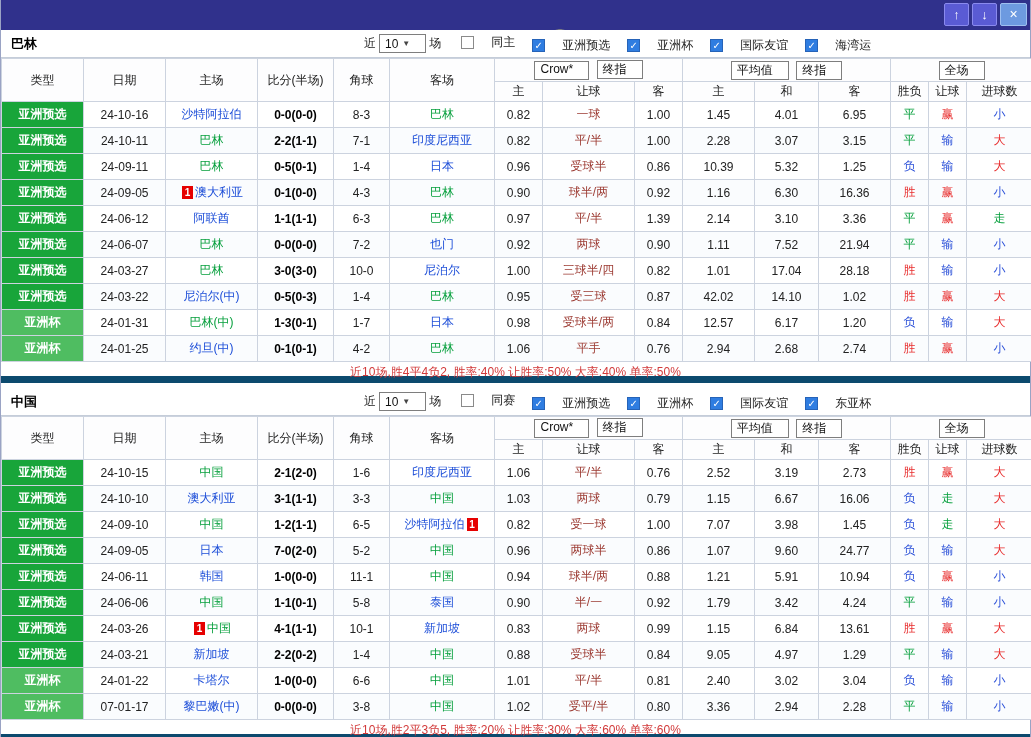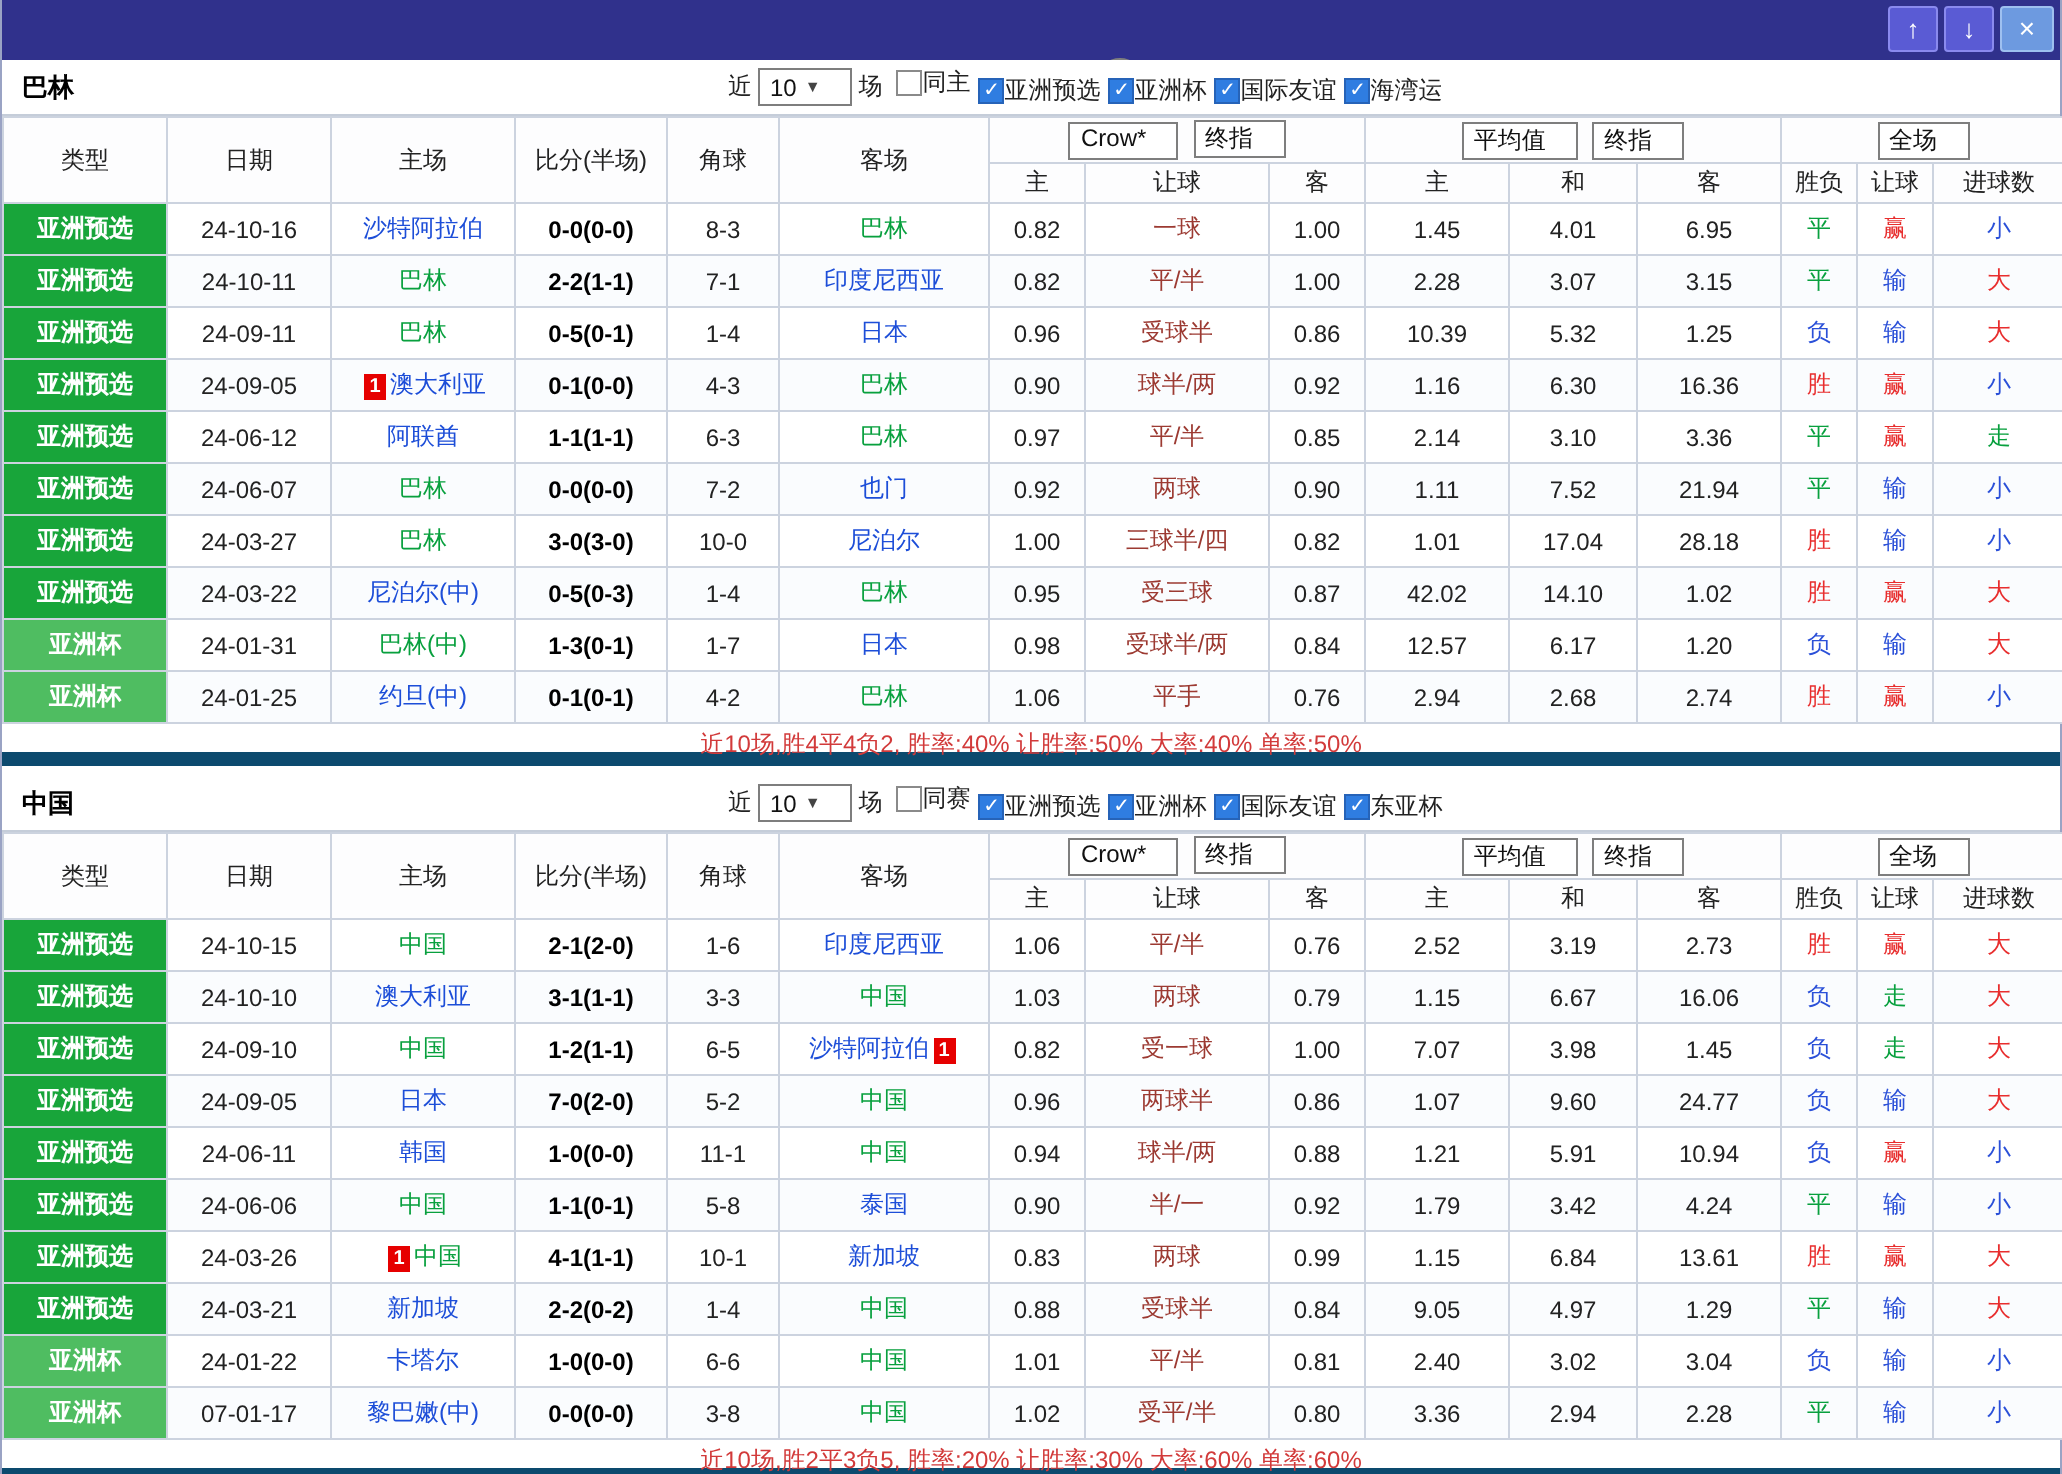--- a/index.html
+++ b/index.html
@@ -18,21 +18,21 @@
   .radio { width: 12px; height: 12px; border-radius: 50%; background: #fff; border: 1px solid #bfc6e0; position: relative; display: inline-block; }
   .radio.sel::after { content: ""; position: absolute; left: 3px; top: 3px; width: 4px; height: 4px; border-radius: 50%; background: #1e46c8; }
   .tb-buttons { position: absolute; right: 3px; top: 3px; display: flex; gap: 3px; }
   .tb-btn { width: 25px; height: 23px; background: #5a5bd4; border: 1px solid #8a8aee; color: #fff; font-size: 13px; line-height: 21px; text-align: center; border-radius: 2px; cursor: pointer; }
   .tb-btn.close { background: #6d9ae0; border-color: #9ec0f0; width: 27px; font-size: 14px; }
 
   
   .team-header { height: 28px; background: #fff; position: relative; display: flex; align-items: center; border-bottom: 1px solid #c5cdd9; }
   .team-title { margin-left: 10px; font-size: 13px; font-weight: bold; color: #000; }
   .filters { position: absolute; left: 363px; display: flex; align-items: center; font-size: 12px; color: #222; gap: 3px; }
-  .fcb { display: inline-flex; align-items: center; gap: 0; margin-left: 4px; cursor: pointer; }
+  .fcb { display: inline-flex; align-items: center; gap: 17px; margin-left: 17px; cursor: pointer; }
   .cb { width: 13px; height: 13px; border: 1px solid #8a8a8a; background: #fff; display: inline-flex; align-items: center; justify-content: center; font-size: 10px; color: #fff; }
   .cb.on { background: #2f7de1; border-color: #2663b8; }
 
   .sel { display: inline-flex; align-items: center; gap: 4px; border: 1px solid #7e7e7e; background: #fff; height: 19px; padding: 0 15px 0 5px; font-size: 12px; cursor: pointer; color: #111; }
   .caret { font-size: 8px; color: #444; }
 
   
   table { border-collapse: collapse; table-layout: fixed; width: 100%; background: #fff; }
   th, td { border: 1px solid #ccd3df; text-align: center; font-size: 12px; color: #222; white-space: nowrap; overflow: hidden; padding: 0; }
   thead tr.hrow1 th { height: 23px; font-weight: normal; background: #fdfdfe; }
@@ -246,21 +246,21 @@
           </tr>
           <tr>
             <td class="type pre">亚洲预选</td>
             <td>24-06-12</td>
             <td><span class="team">阿联酋</span></td>
             <td class="score">1-1(1-1)</td>
             <td>6-3</td>
             <td><span class="team focus">巴林</span></td>
             <td>0.97</td>
             <td class="hc">平/半</td>
-            <td>0.85</td>
+            <td>1.39</td>
             <td>2.14</td>
             <td>3.10</td>
             <td>3.36</td>
             <td class="g">平</td>
             <td class="r">赢</td>
             <td class="g">走</td>
           </tr>
           <tr>
             <td class="type pre">亚洲预选</td>
             <td>24-06-07</td>

